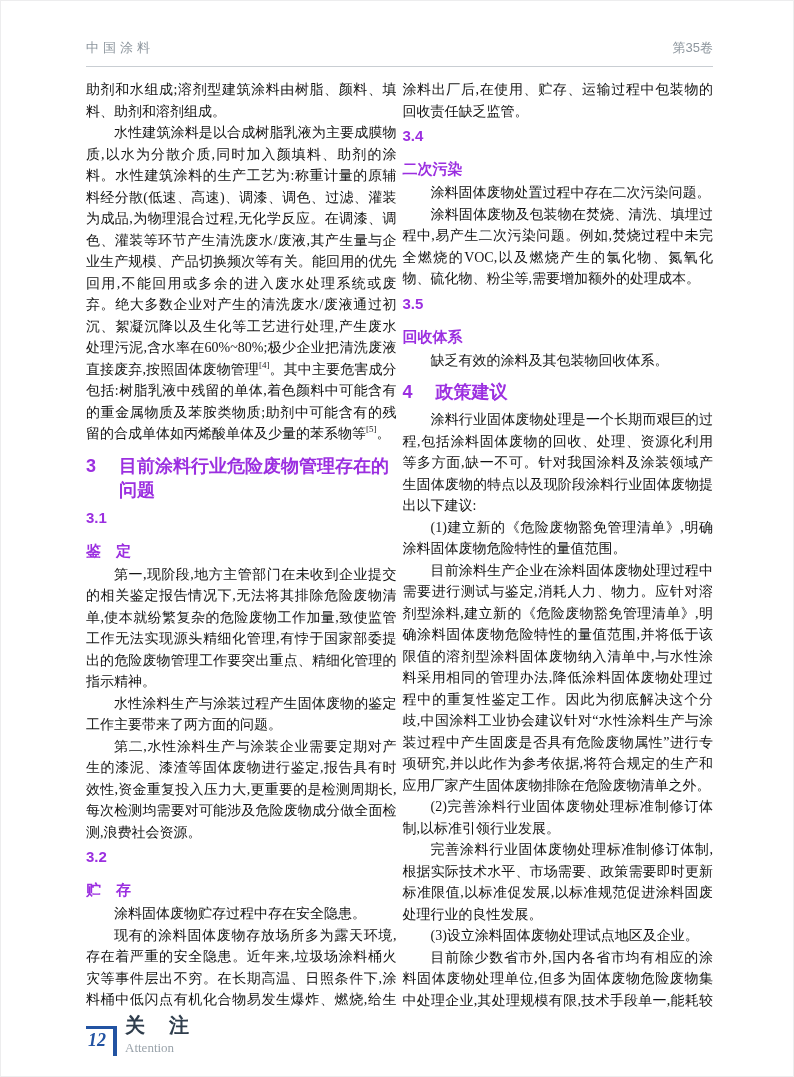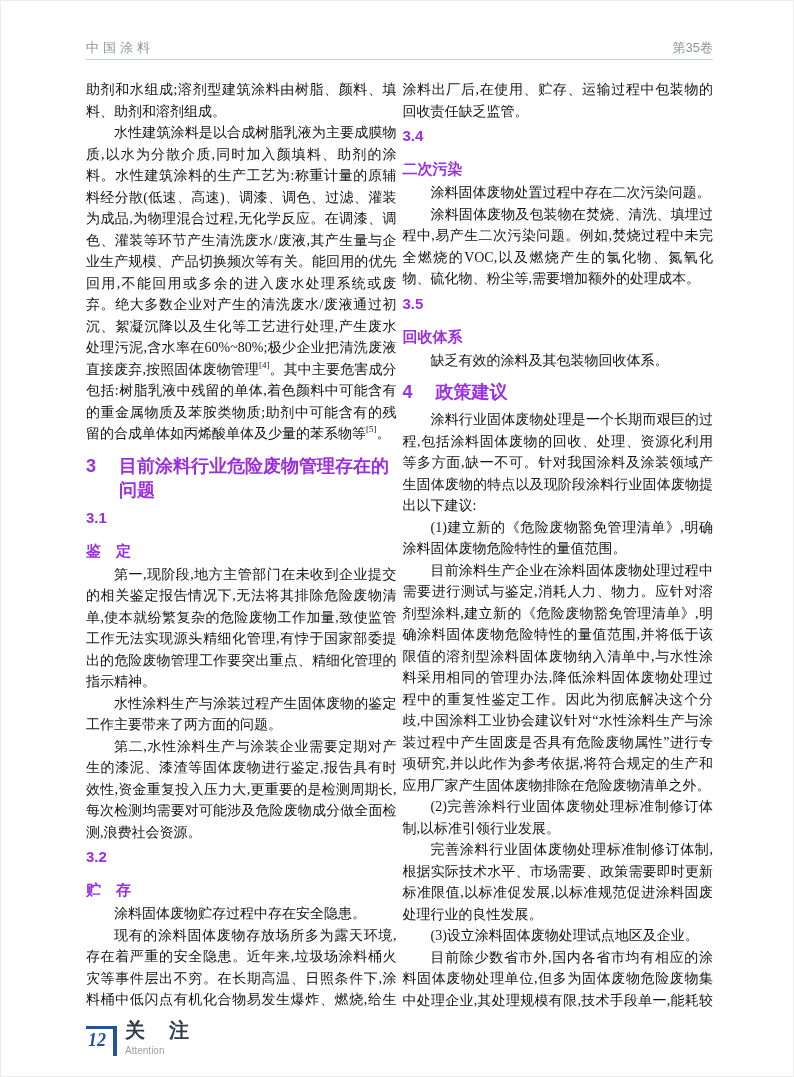--- a/index.html
+++ b/index.html
@@ -7,21 +7,21 @@
     position:relative; width:794px; height:1077px; background:#ffffff;
     overflow:hidden; box-sizing:border-box; border:1px solid #ededee;
     font-family:"Liberation Serif","DejaVu Serif",serif; color:#111;
   }
   
   .header { position:absolute; left:85px; right:80px; top:38px; }
   .header-row {
     display:flex; justify-content:space-between; align-items:flex-end;
     color:var(--hdr,#8d969e); font-size:13px;
     font-family:"Liberation Sans","DejaVu Sans",sans-serif;
-    padding-bottom:2px; border-bottom:1px solid #c9ced3;
+    padding-bottom:9px; border-bottom:1px solid #c9ced3;
   }
   .journal { letter-spacing:4px; }
   
   .content {
     position:absolute; left:85px; right:80px; top:78px; bottom:62px;
     display:flex; gap:6px; overflow:hidden;
   }
   .col { flex:1 1 0; min-width:0; }
   .para {
     margin:0; font-size:14px; line-height:21.5px;
@@ -52,22 +52,22 @@
   .pagenum {
     font-style:italic; font-weight:bold; font-size:18px;
     color:var(--fblue,#2253a2); font-family:"Liberation Serif",serif;
   }
   .footer-col { margin-left:8px; padding-top:2px; }
   .footer-cn {
     font-size:20px; color:#2f3d4c; font-weight:bold;
     font-family:Liberation Mono, monospace; letter-spacing:2px;
   }
   .footer-en {
-    font-size:10px; color:#9aa3ab; margin-top:1px;
-    font-family:Liberation Sans, sans-serif;
+    font-size:13px; color:#9aa3ab; margin-top:1px;
+    font-family:Liberation Serif, serif;
   }
 </style>
 </head>
 <body>
 
 <div class="page">
 
   <div class="header">
     <div class="header-row">
       <span class="journal">中国涂料</span>

